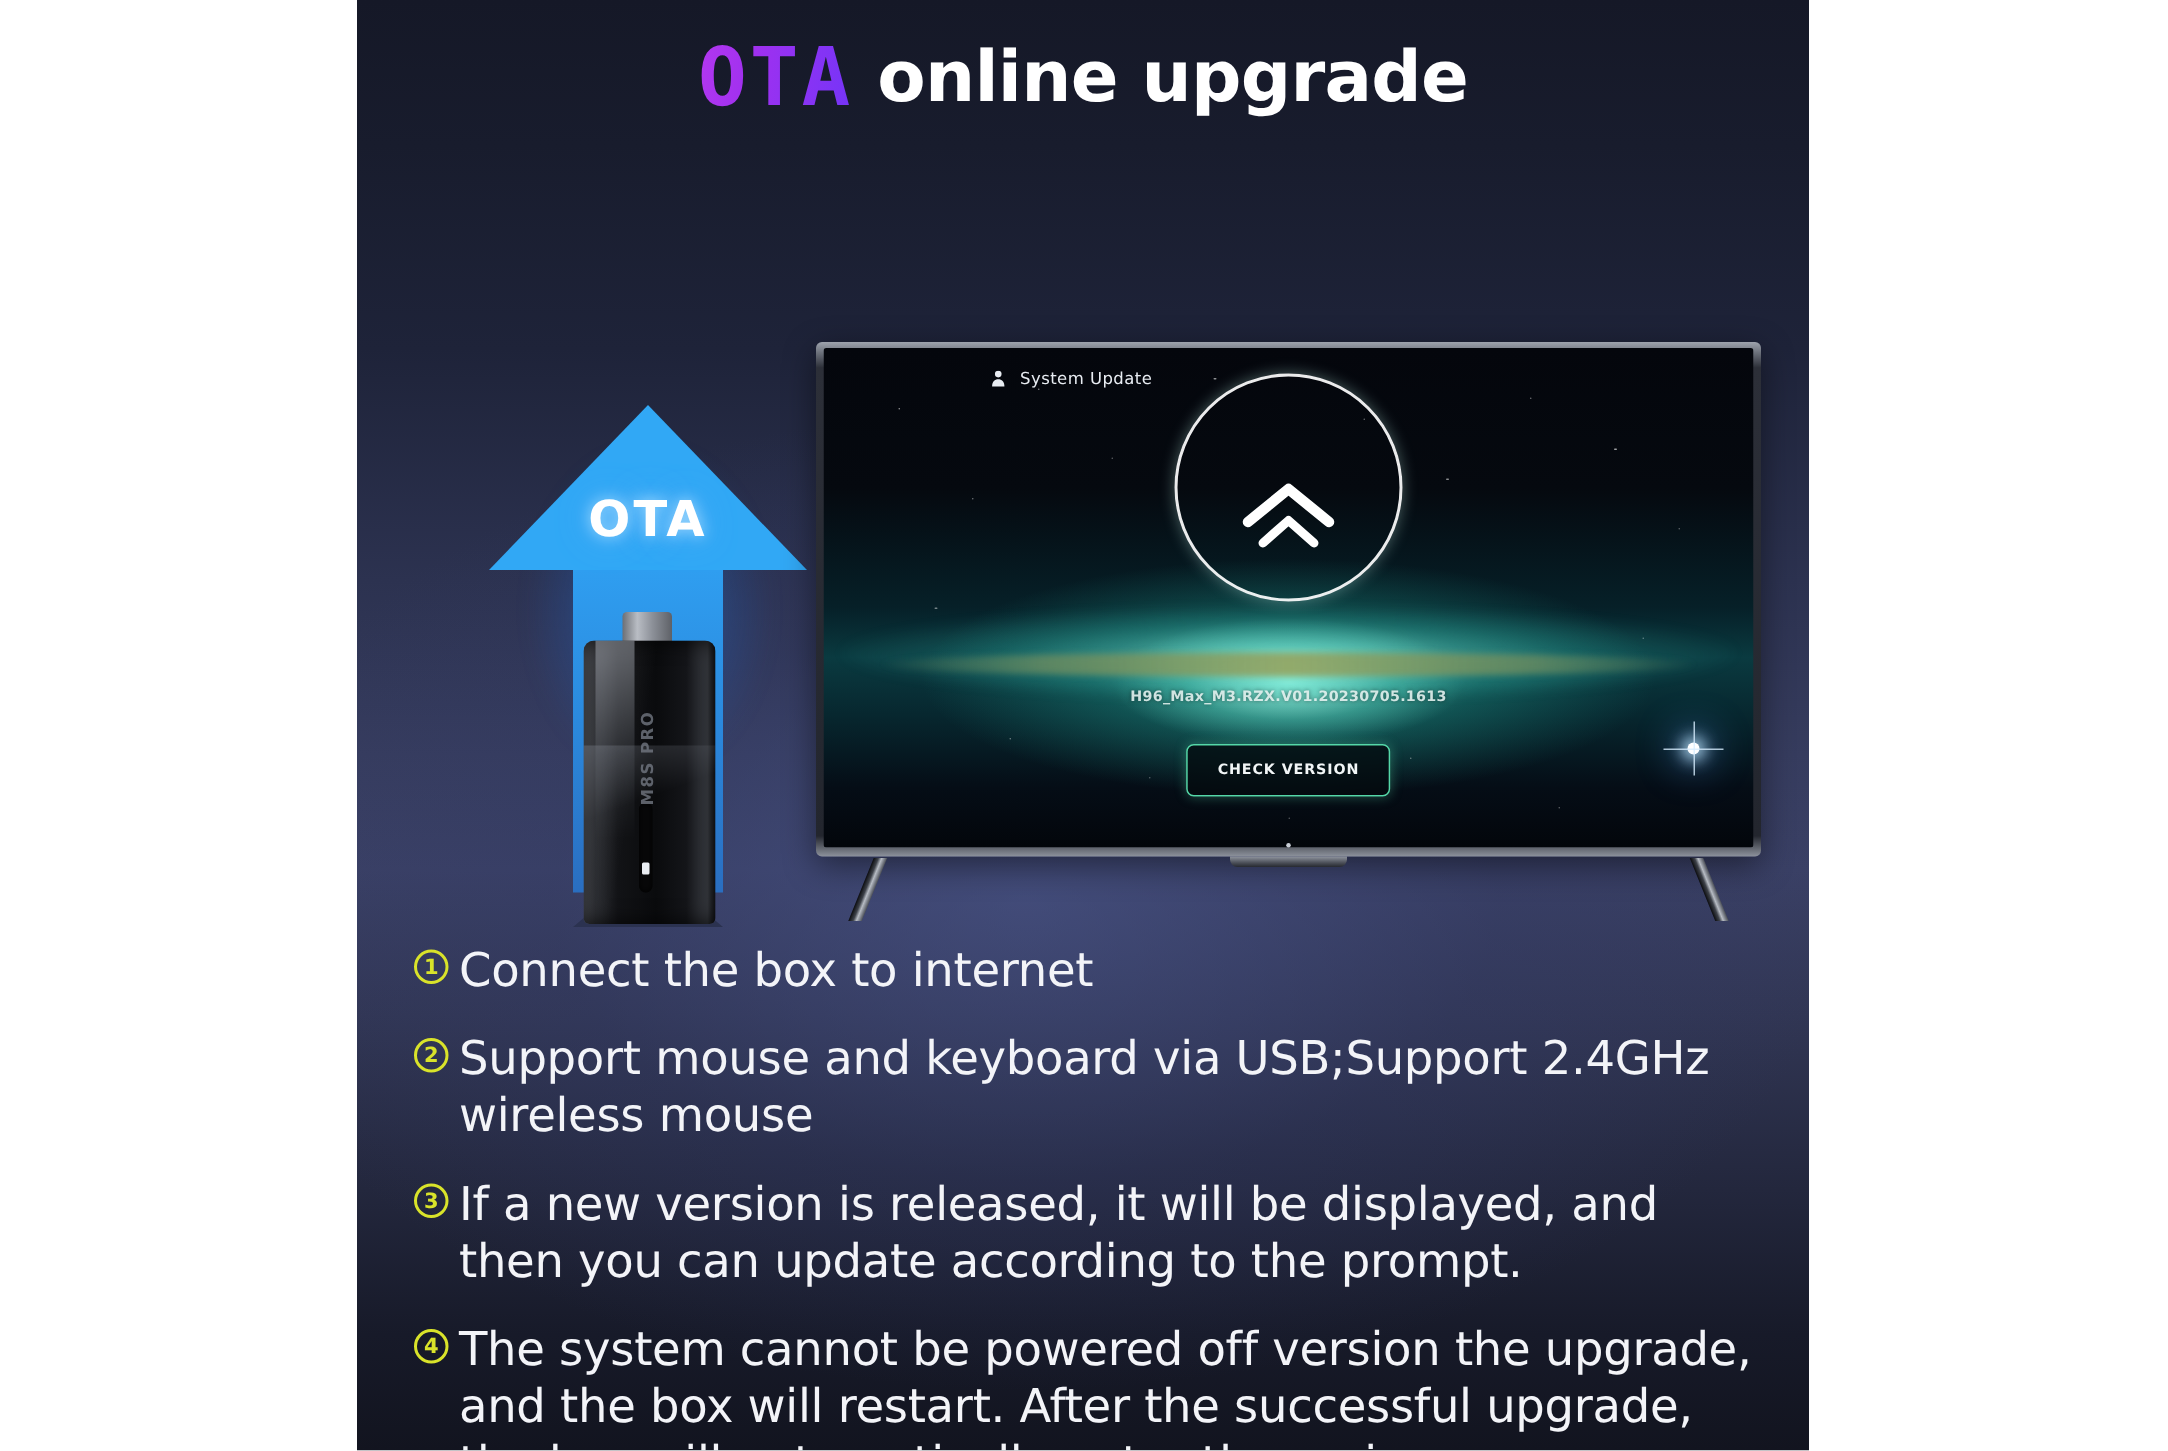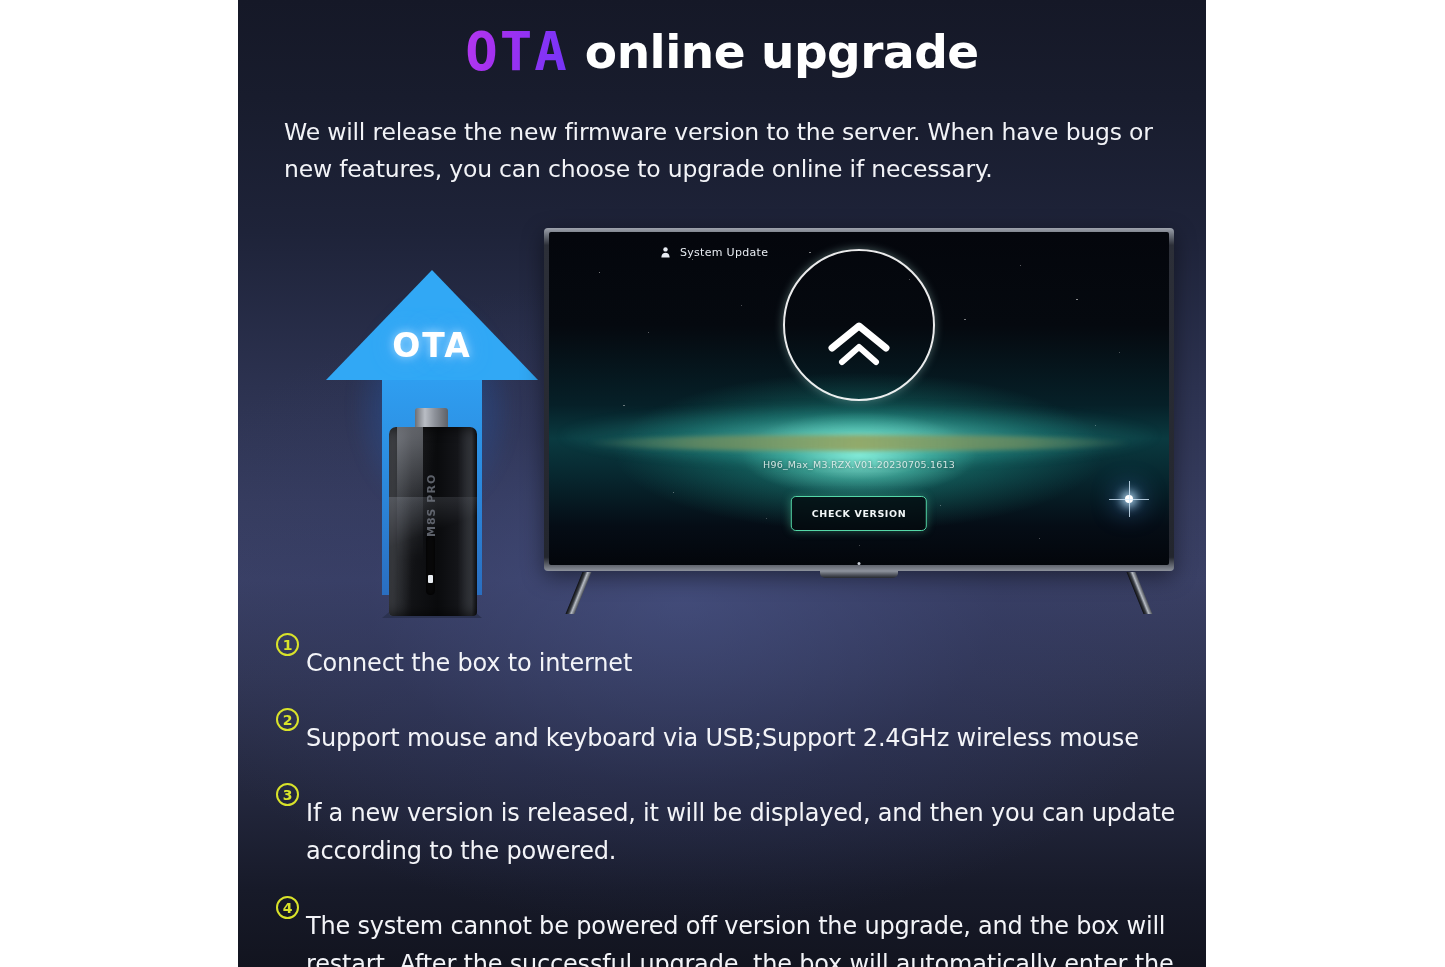--- a/index.html
+++ b/index.html
@@ -321,20 +321,21 @@
     position: absolute;
     left: 0;
     top: 227px;
     width: 100%;
     text-align: center;
     color: rgba(232,245,242,0.88);
     font-size: 9.5px;
     font-family: "DejaVu Sans", sans-serif;
     letter-spacing: 0.2px;
     text-shadow: 0 0 3px rgba(0,0,0,0.5);
+    font-weight: bold;
   }
   .check-btn {
     position: absolute;
     left: 50%;
     top: 264px;
     transform: translateX(-50%);
     padding: 11px 20px;
     border: 1.5px solid #55d8a8;
     border-radius: 5px;
     background: rgba(4,10,14,0.78);
@@ -417,38 +418,36 @@
     color: #d9e32a;
     font-size: 14px;
     font-weight: bold;
     line-height: 20px;
     text-align: center;
     font-family: "DejaVu Sans", sans-serif;
     box-sizing: border-box;
   }
   .step-text {
     color: #f3f4f8;
-    font-size: 24px;
+    font-size: 31px;
     line-height: 38px;
     font-family: "DejaVu Sans", sans-serif;
     letter-spacing: -0.2px;
-    margin-top: 16px;
   }
 </style>
 </head>
 <body>
 
 <div id="page">
   <div class="panel">
 
     <div class="title-row">
       <span class="title-ota">OTA</span><span class="title-rest">online upgrade</span>
     </div>
 
-    <div class="intro">We will release the new firmware version to the server.  When have bugs or new features, you can choose to upgrade online if necessary.</div>
 
     <div class="ota-block">
       <div class="arrow-glow"></div>
       <div class="arrow-head"></div>
       <div class="arrow-shaft"></div>
       <div class="arrow-notch"></div>
       <div class="arrow-label">OTA</div>
 
       <div class="dongle">
         <div class="dongle-usb"></div>
@@ -521,21 +520,21 @@
       <div class="step">
         <div class="num">1</div>
         <div class="step-text">Connect the box to internet</div>
       </div>
       <div class="step">
         <div class="num">2</div>
         <div class="step-text"> Support mouse and keyboard via USB;Support 2.4GHz wireless mouse</div>
       </div>
       <div class="step">
         <div class="num">3</div>
-        <div class="step-text">If a new version is released, it will be displayed, and then you can update according to the powered.</div>
+        <div class="step-text">If a new version is released, it will be displayed, and then you can update according to the prompt.</div>
       </div>
       <div class="step">
         <div class="num">4</div>
         <div class="step-text">The system cannot be powered off version the upgrade, and the box will restart. After the successful upgrade, the box will automatically enter the main screen.</div>
       </div>
     </div>
 
   </div>
 </div>
 

